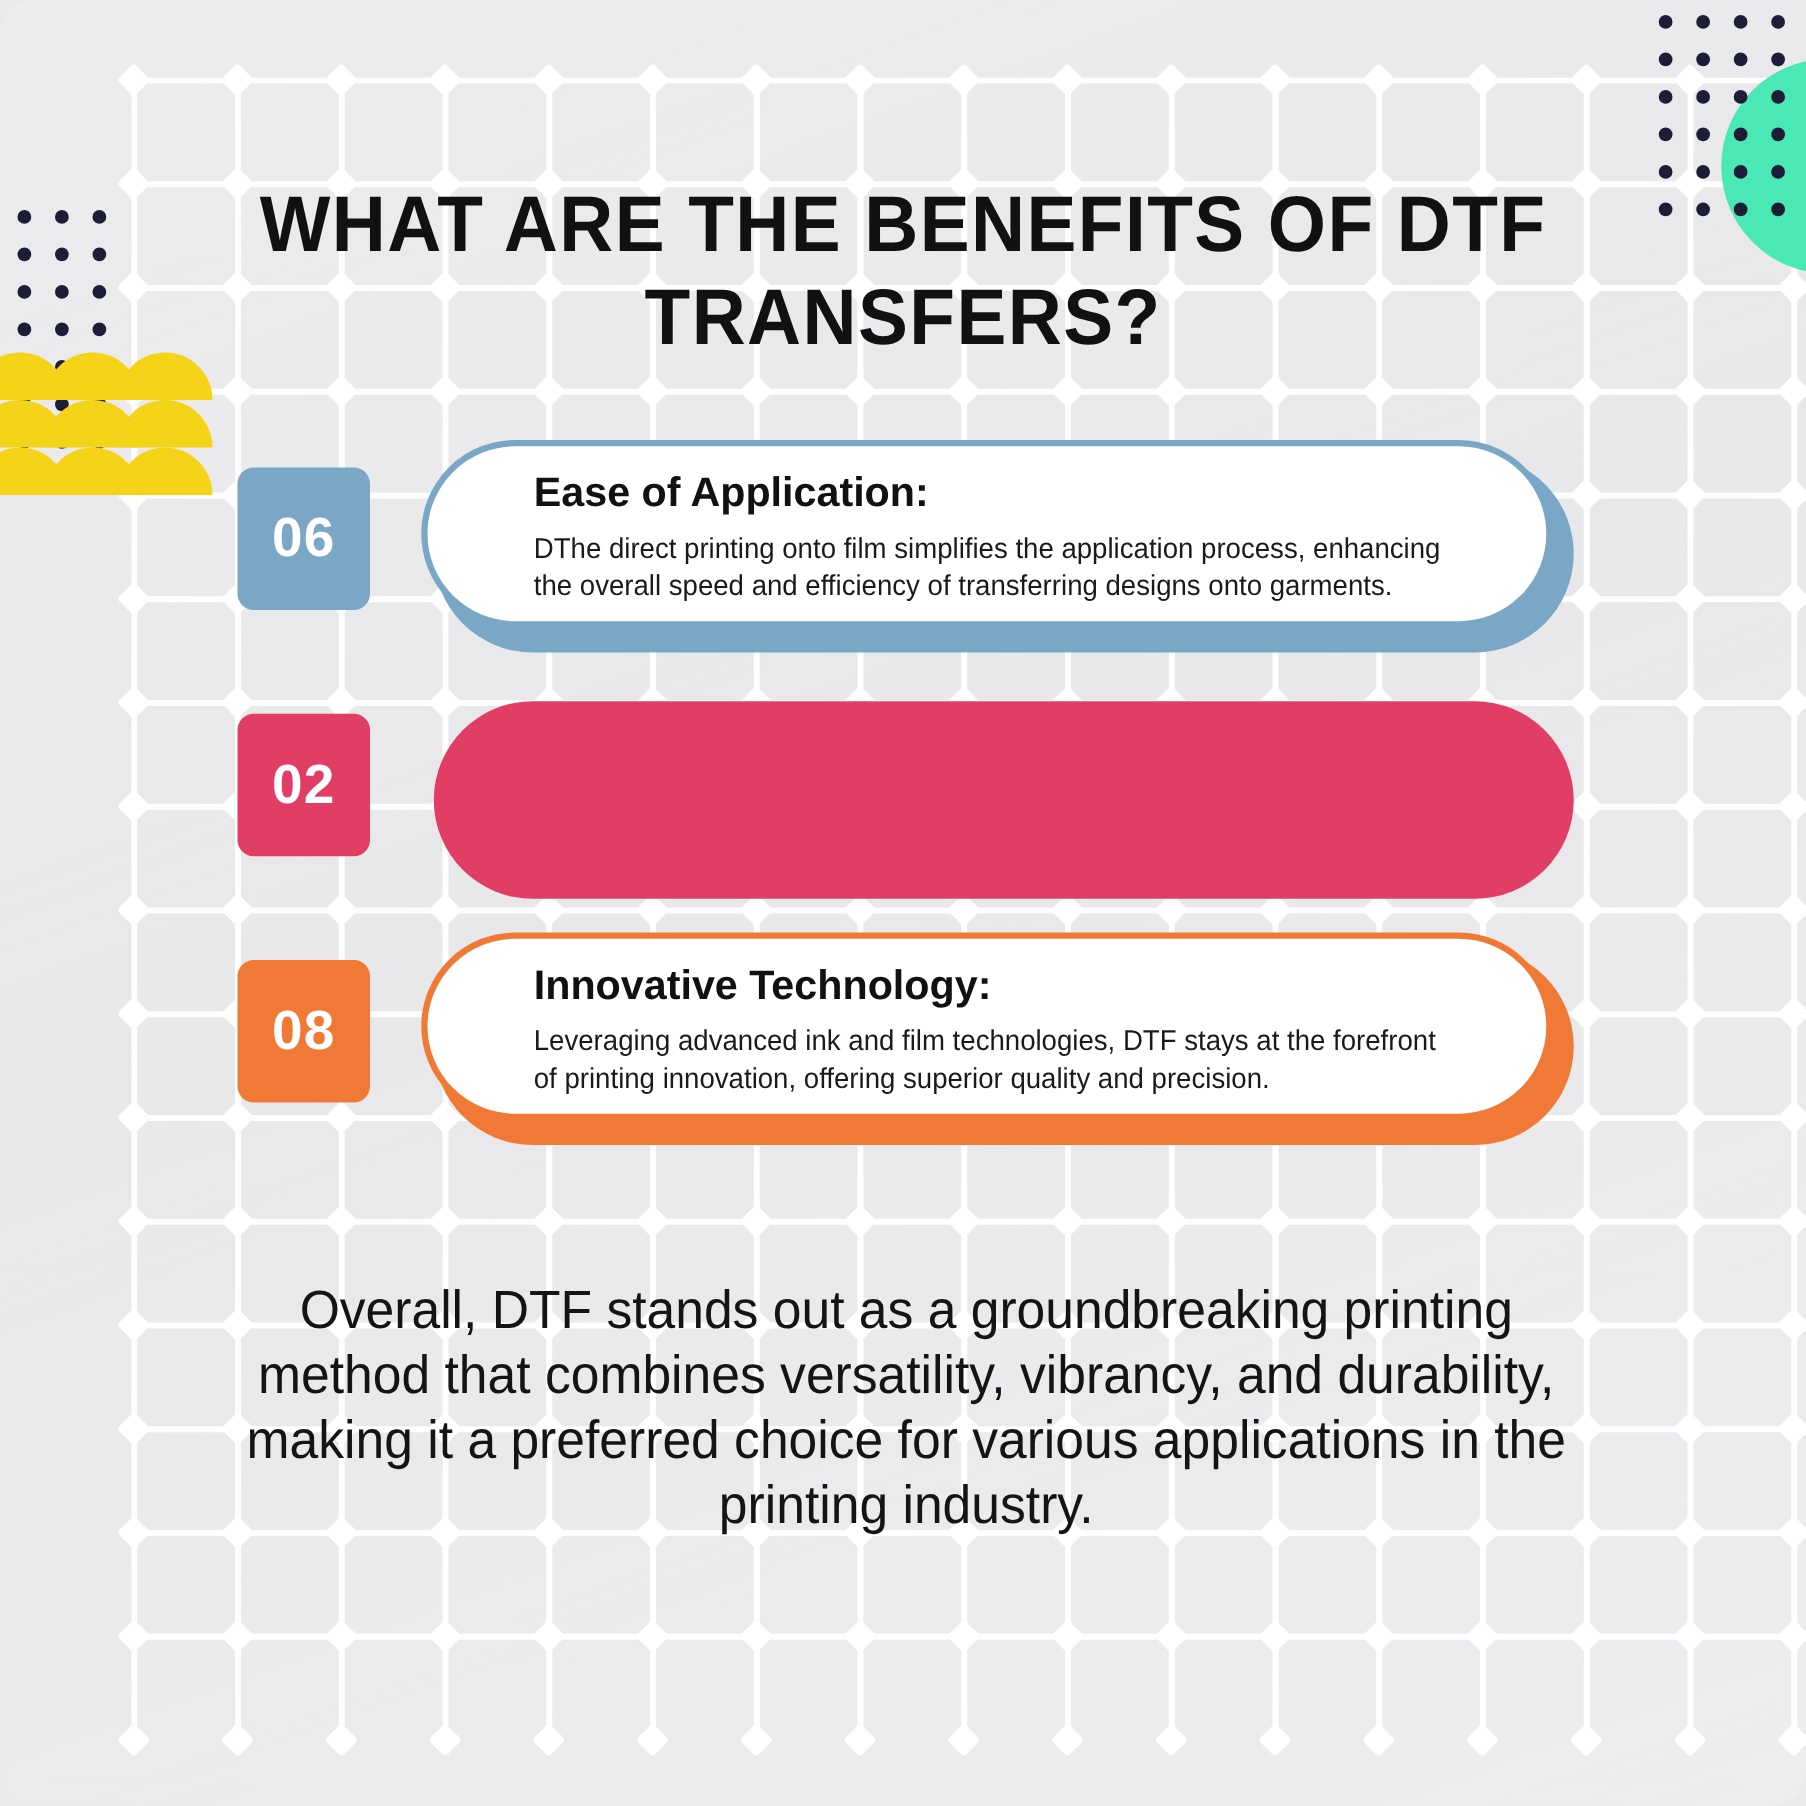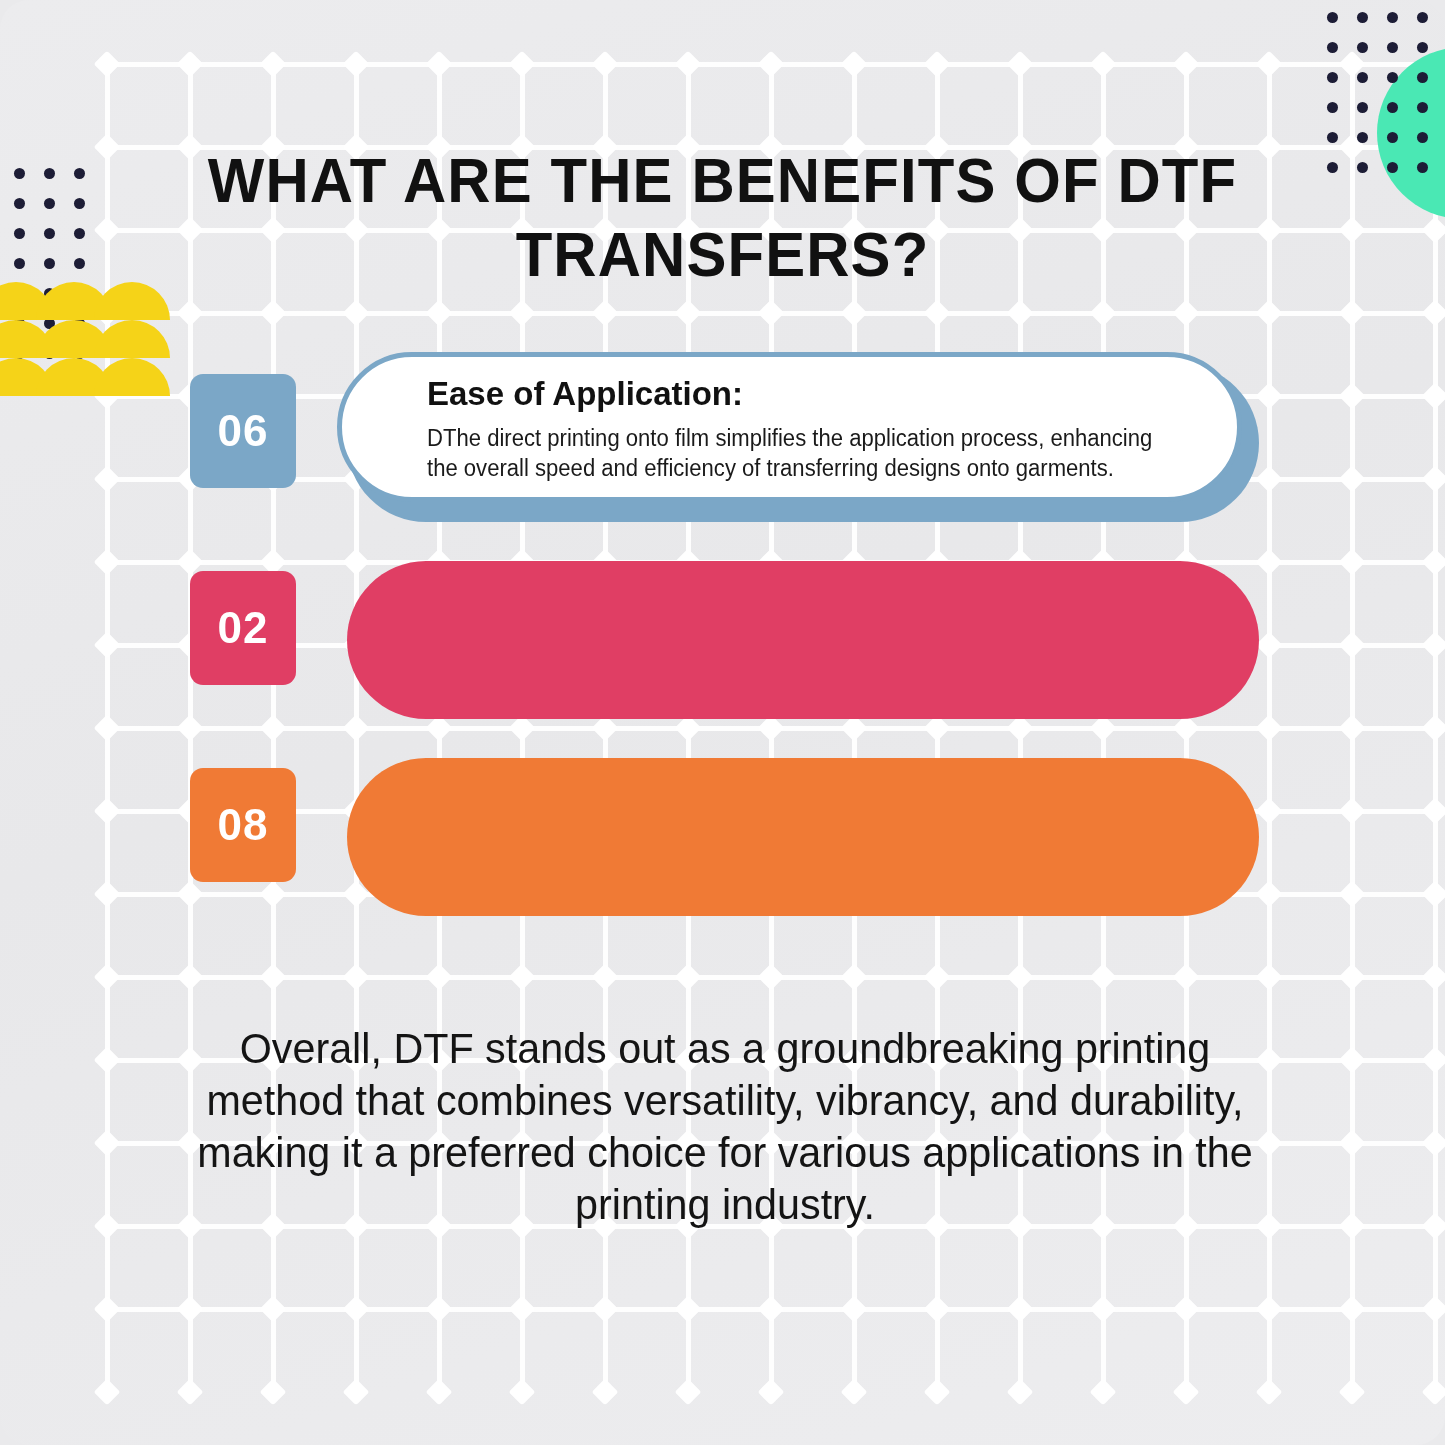--- a/index.html
+++ b/index.html
@@ -581,18 +581,24 @@
         <div class="badge" style="background:#e03e64;">
           <span>02</span>
         </div>
         <div class="card-shadow" style="background:#e03e64;"></div>
       </div>
       <div class="card-row" style="top:746px;">
         <div class="badge" style="background:#f07a35;">
           <span>08</span>
         </div>
         <div class="card-shadow" style="background:#f07a35;"></div>
+        <div class="card" style="border-color:#f07a35;">
+          <div class="card-inner">
+            <div class="card-heading">Innovative Technology:</div>
+            <div class="card-body">Leveraging advanced ink and film technologies, DTF stays at the forefront of printing innovation, offering superior quality and precision.</div>
+          </div>
+        </div>
       </div>
     </div>
 
   <div class="summary">Overall, DTF stands out as a groundbreaking printing method that combines versatility, vibrancy, and durability, making it a preferred choice for various applications in the printing industry.</div>
 
 </div>
 
 </body></html>

